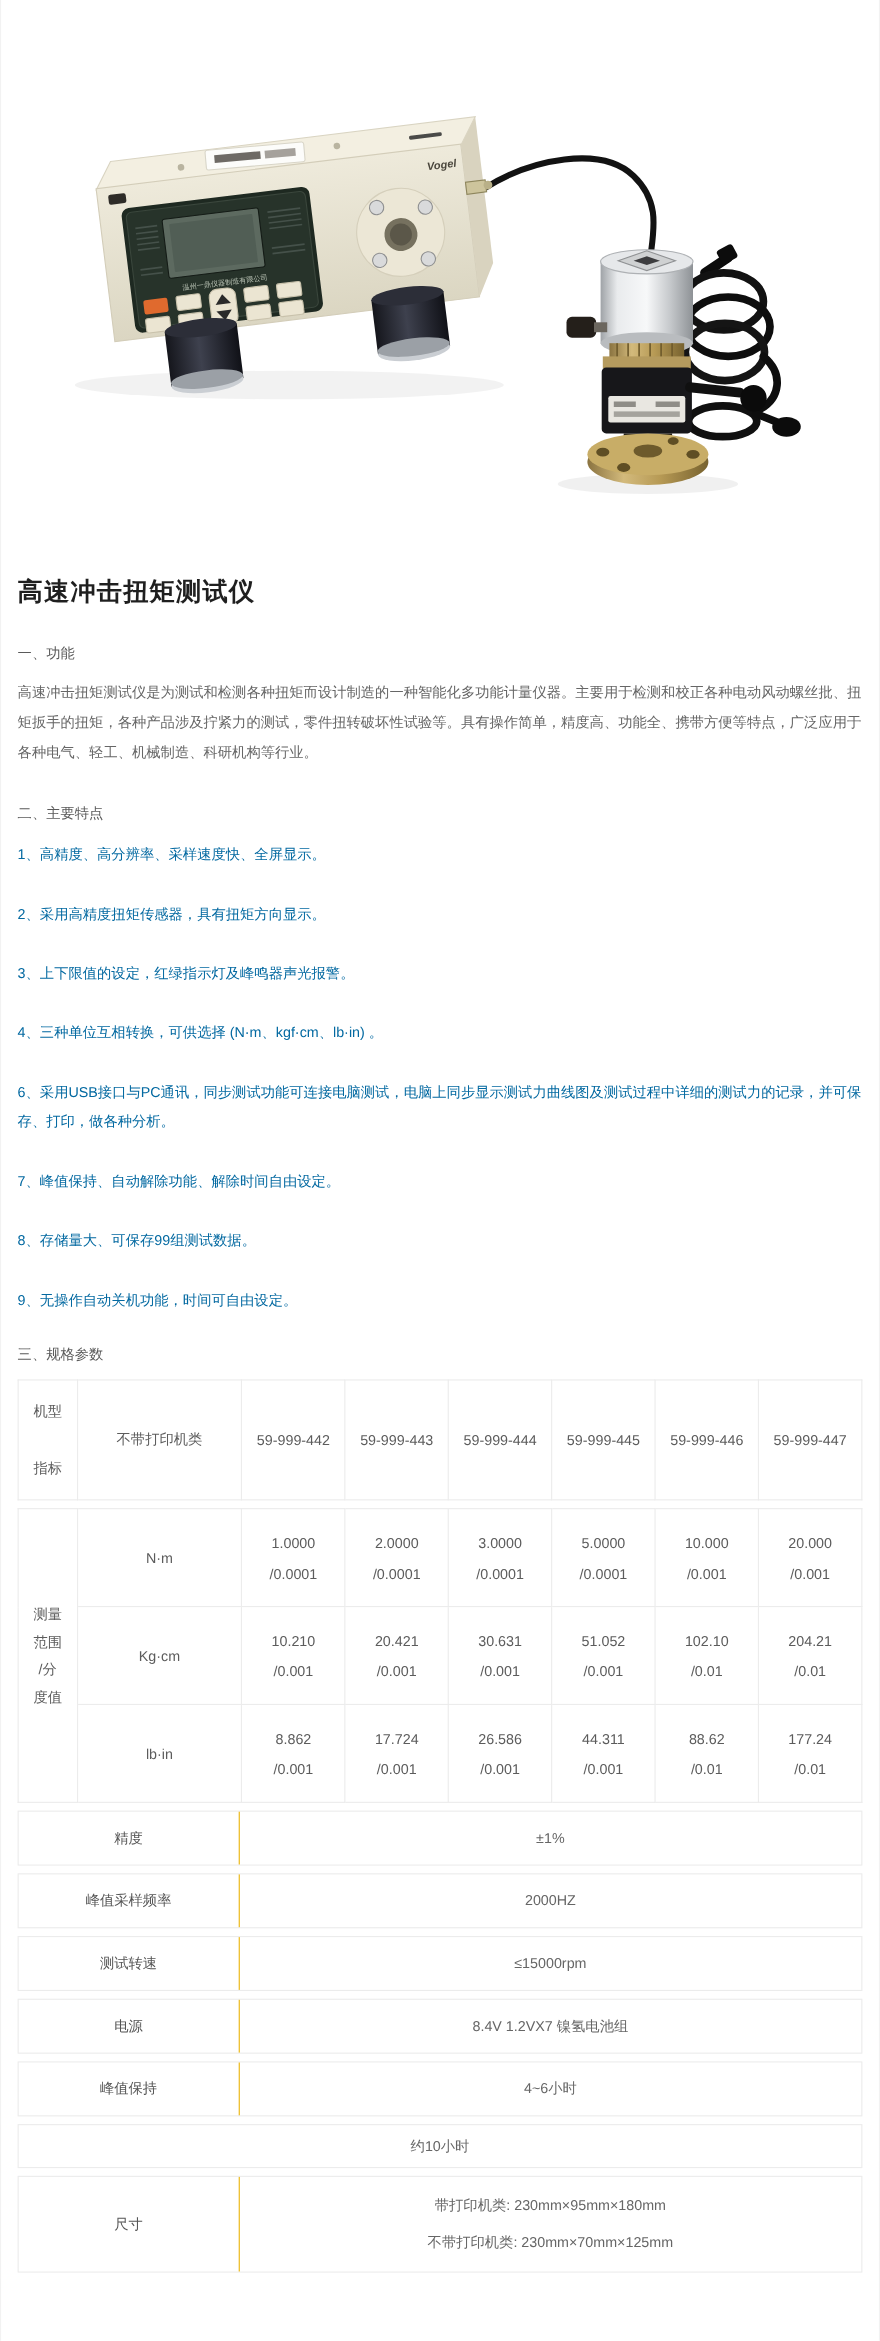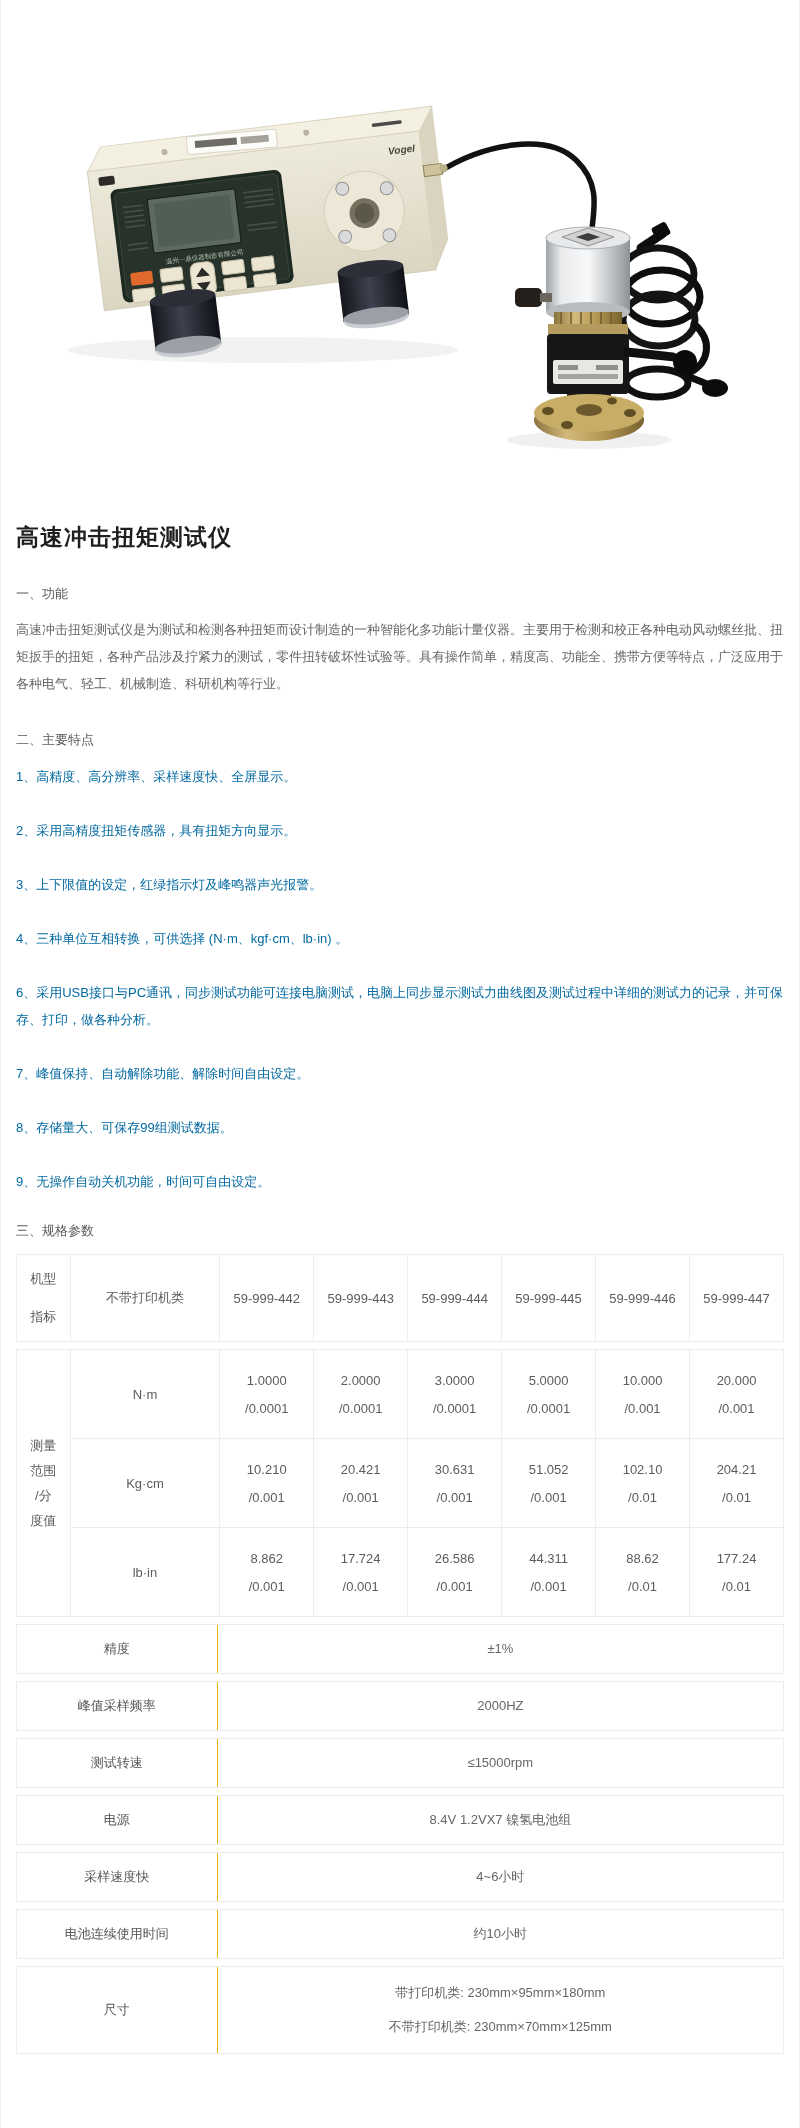--- a/index.html
+++ b/index.html
@@ -35,21 +35,21 @@
     width:100%;border-collapse:collapse;table-layout:fixed;
     margin-bottom:7px;
   }
   table.spec-table td{
     border:1px solid #ececec;font-size:13px;color:#5c5c5c;
     text-align:center;vertical-align:middle;background:#fff;
     padding:2px;overflow:hidden;
   }
   td.corner-cell{
     background:#f6f6f5;text-align:left;padding-left:12px;
-    white-space:pre-line;line-height:38px;color:#555;margin-top:33px;
+    white-space:pre-line;line-height:52px;color:#555;margin-top:33px;
   }
   td.range-label-cell{
     white-space:pre-line;line-height:25px;color:#555;
   }
   tr.header-row td{height:82px;}
   tr.unit-row td{height:84px;}
   .cell-val{display:block;}
   .cell-div{display:block;margin-top:13px;}
   .spec-row{
     display:flex;align-items:stretch;border:1px solid #ececec;
@@ -375,25 +375,24 @@
   </div>
   <div class="spec-row">
     <div class="row-label">测试转速</div>
     <div class="row-value">≤15000rpm</div>
   </div>
   <div class="spec-row">
     <div class="row-label">电源</div>
     <div class="row-value">8.4V 1.2VX7 镍氢电池组</div>
   </div>
   <div class="spec-row">
-    <div class="row-label">采样速度快</div>
+    <div class="row-label">峰值保持</div>
     <div class="row-value">4~6小时</div>
   </div>
   <div class="spec-row">
-    <div class="row-label">电池连续使用时间</div>
     <div class="row-value">约10小时</div>
   </div>
   <div class="spec-row tall">
     <div class="row-label">尺寸</div>
     <div class="row-value">带打印机类: 230mm×95mm×180mm
 不带打印机类: 230mm×70mm×125mm</div>
   </div>
 
 </div>
 

